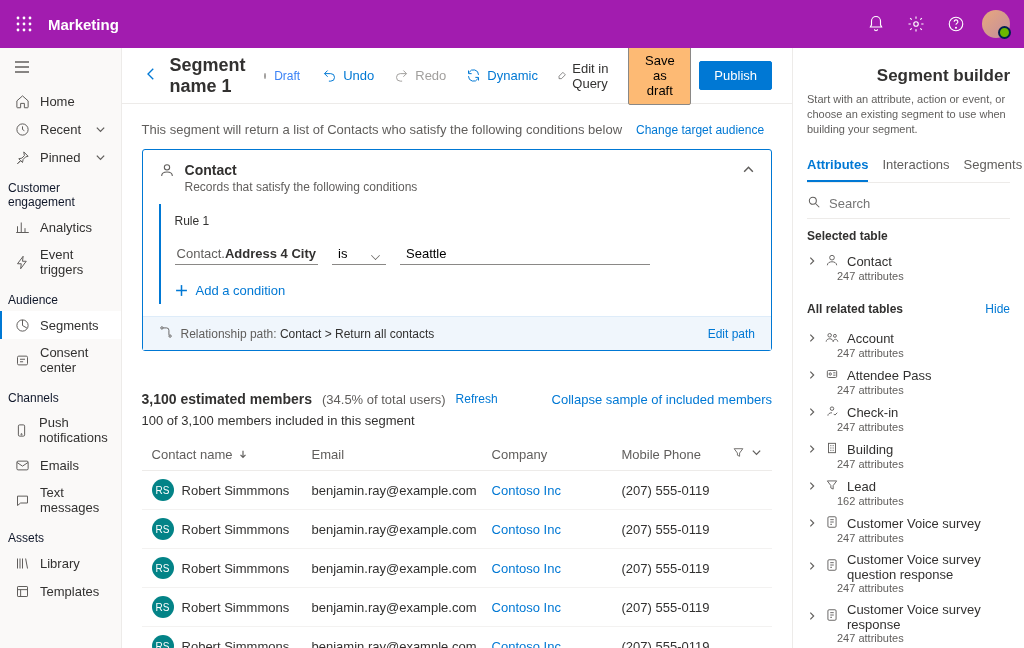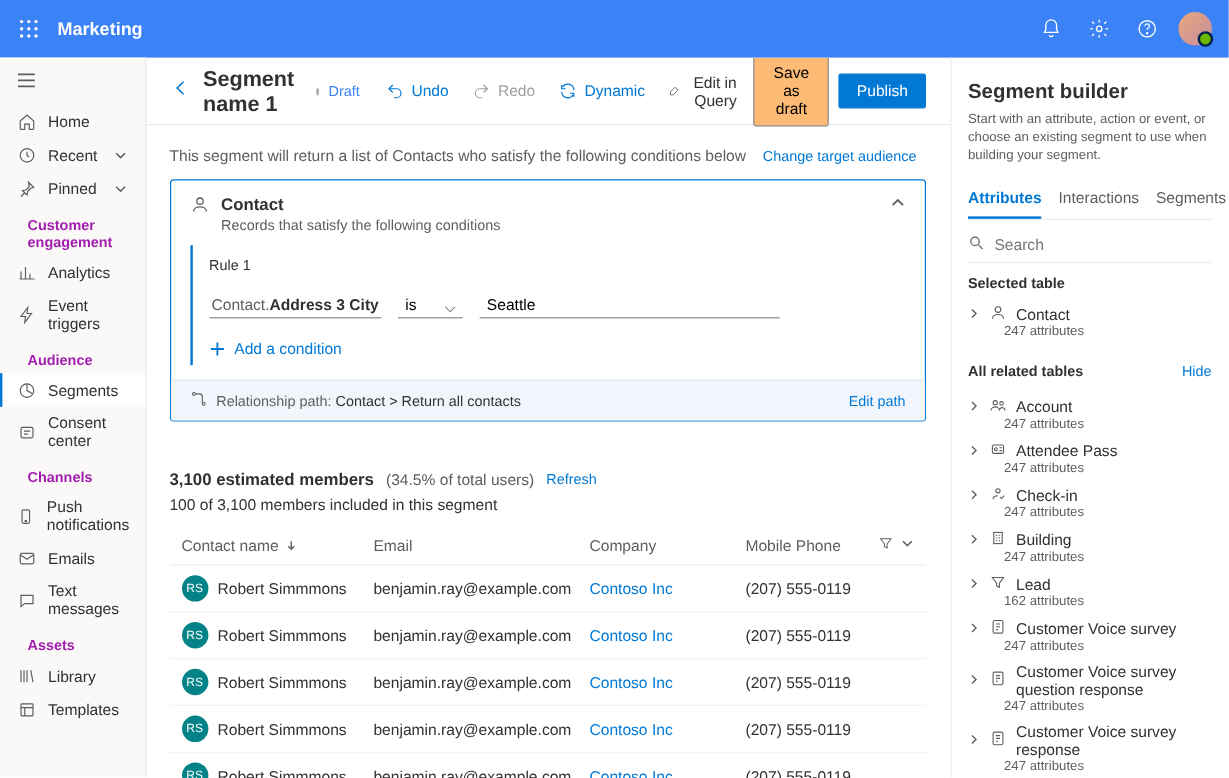--- a/index.html
+++ b/index.html
@@ -1,53 +1,53 @@
 <!DOCTYPE html>
 <html><head>
 <meta charset="utf-8">
 <style>
 * { box-sizing: border-box; margin: 0; padding: 0; font-family: "Segoe UI", -apple-system, sans-serif; }
 html, body { width: 1024px; height: 648px; overflow: hidden; background: #fff; color: #323130; }
 
 
-.topbar { height: 48px; background: #3b82f6; color: #fff; display: flex; align-items: center; padding: 0 8px; }
+.topbar { height: 48px; background: #a21caf; color: #fff; display: flex; align-items: center; padding: 0 8px; }
 .topbar .waffle { width: 32px; height: 32px; display: flex; align-items: center; justify-content: center; cursor: pointer; }
 .topbar .waffle svg { fill: #fff; }
 .topbar .app-name { margin-left: 8px; font-size: 15px; font-weight: 600; }
 .topbar .spacer { flex: 1; }
 .topbar .icon-btn { width: 40px; height: 40px; display: flex; align-items: center; justify-content: center; cursor: pointer; }
 .topbar .icon-btn svg { stroke: #fff; fill: none; }
 .avatar { width: 28px; height: 28px; border-radius: 50%; background: linear-gradient(135deg,#e8a87c,#c38d9e); position: relative; margin: 0 6px; }
 .avatar::after { content:""; position:absolute; right:-1px; bottom:-1px; width:9px; height:9px; background:#6bb700; border:2px solid #002050; border-radius:50%; }
 
 
 .shell { display: flex; height: calc(100% - 48px); }
 .leftnav { width: 164px; background: #faf9f8; border-right: 1px solid #edebe9; padding-top: 6px; font-size: 13px; overflow-y: auto; }
 .leftnav .hamburger { padding: 6px 14px 10px; cursor: pointer; }
 .leftnav .hamburger svg { stroke:#605e5c; }
 .nav-item { display: flex; align-items: center; padding: 6px 14px; cursor: pointer; color: #323130; gap: 10px; }
 .nav-item.expandable { justify-content: space-between; }
 .nav-item.active { background: #fff; border-left: 2px solid #0078d4; padding-left: 12px; }
-.nav-section { padding: 10px 23px 4px; font-size: 12px; font-weight: 700; color: #a21caf; }
+.nav-section { padding: 10px 8px 4px; font-size: 12px; font-weight: 400; color: #0f172a; }
 .nav-item .ico { width: 16px; height: 16px; display: flex; align-items:center; justify-content:center; }
 .nav-item .ico svg { stroke:#605e5c; fill:none; }
 .chev { width:12px; height:12px; }
 .chev svg { stroke:#605e5c; fill:none; }
 .nav-label { flex:1; }
 
 
 .main { flex:1; display:flex; }
 .content { flex:1; overflow-y:auto; }
 .cmdbar { height: 56px; border-bottom: 1px solid #edebe9; display:flex; align-items:center; padding: 0 20px; gap: 8px; }
 .cmdbar .back { cursor:pointer; color:#0078d4; }
 .cmdbar h1 { font-size: 18px; font-weight: 600; margin-left: 2px; }
 .status-dot { width:6px; height:6px; border-radius:50%; background:#a19f9d; margin-left:10px; }
 .status-text { font-size:12px; color:#3b82f6; }
 .cmdbar .spacer { flex:1; }
-.cmd-link { display:flex; align-items:center; gap:6px; font-size:13px; color:#323130; cursor:pointer; padding: 6px 6px; text-align: right; }
+.cmd-link { display:flex; align-items:center; gap:6px; font-size:13px; color:#323130; cursor:pointer; padding: 6px 6px; }
 .cmd-link.blue { color:#0078d4; }
 .cmd-link svg { stroke: currentColor; fill:none; }
 .cmd-link.disabled { color:#a19f9d; cursor:default; }
 .btn { font-size:13px; padding: 6px 14px; border:1px solid #8a8886; background:#fdba74; cursor:pointer; border-radius:2px; }
 .btn.primary { background:#0078d4; color:#fff; border-color:#0078d4; }
 
 .body-pad { padding: 18px 20px; }
 .help-row { display:flex; align-items:center; gap:14px; font-size:13px; color:#605e5c; margin-bottom: 12px; }
 .help-row a { color:#0078d4; cursor:pointer; font-size:12px; }
 
@@ -84,21 +84,21 @@
 .grid-head .sort { display:flex; gap:6px; align-items:center; }
 .grid-row { border-bottom:1px solid #f3f2f1; }
 .cell-name { display:flex; align-items:center; gap:8px; }
 .ava { width:22px; height:22px; border-radius:50%; background:#038387; color:#fff; font-size:10px; display:flex; align-items:center; justify-content:center; }
 .company { color:#0078d4; cursor:pointer; }
 .grid-head .actions { display:flex; gap:6px; justify-content:flex-end; }
 .grid-head .actions svg { stroke:#605e5c; fill:none; }
 
 
 .rpanel { width: 232px; border-left:1px solid #edebe9; padding: 18px 14px 0; font-size:13px; overflow-y:auto; }
-.rpanel h2 { font-size:17px; font-weight:600; margin-bottom:6px; }
+.rpanel h2 { font-size:17px; font-weight:600; margin-bottom:6px;text-align:right; }
 .rpanel .desc { font-size:11px; color:#605e5c; line-height:1.35; margin-bottom:14px; }
 .tabs { display:flex; gap:14px; border-bottom:1px solid #edebe9; margin-bottom:6px; }
 .tab { padding: 6px 0 8px; cursor:pointer; font-size:13px; color:#605e5c; }
 .tab.active { color:#0078d4; border-bottom:2px solid #0078d4; font-weight:600; }
 .search-wrap { display:flex; align-items:center; gap:8px; padding:6px 0 6px; border-bottom:1px solid #edebe9; margin-bottom:10px; }
 .search-wrap input { border:none; outline:none; font-size:13px; flex:1; }
 .search-wrap svg { stroke:#605e5c; fill:none; }
 .sec-label { font-size:12px; font-weight:600; margin: 6px 0; }
 .tree-item { padding: 4px 0; }
 .tree-head { display:flex; align-items:center; gap:8px; cursor:pointer; }
@@ -339,21 +339,21 @@
               <div class="gtitle">Contact</div>
               <div class="gsub">Records that satisfy the following conditions</div>
             </div>
             <span class="chevup"><svg width="13" height="13" viewBox="0 0 12 12" stroke="#605e5c" fill="none" stroke-width="1.4">
                   <path d="M2 8l4-4 4 4"></path>
                 </svg></span>
           </div>
           <div class="group-body">
             <div class="rule-title">Rule 1</div>
             <div class="rule-row">
-              <div class="attr-name"><span class="prefix">Contact.</span><b>Address 3 City</b></div>
+              <div class="attr-name"><span class="prefix">Contact.</span><b>Address 4 City</b></div>
               <div class="op-wrap"><select class="op-sel"><option>is</option></select></div>
               <div class="val-wrap"><input class="val-inp" value="Seattle" style=""></div>
             </div>
             <div class="add-cond">
                 <svg width="13" height="13" viewBox="0 0 12 12" stroke-width="1.4">
                   <line x1="6" y1="1" x2="6" y2="11"></line>
                   <line x1="1" y1="6" x2="11" y2="6"></line>
                 </svg>
                 <span>Add a condition</span>
               </div>
@@ -367,20 +367,21 @@
             <span>Relationship path:</span>&nbsp;
             <span class="bold">Contact &gt; Return all contacts</span>
             <span class="edit">Edit path</span>
           </div>
         </div>
 
         <div class="est-row">
           <b><span>3,100</span> <span>estimated members</span></b>
           <span class="pct">(34.5% of total users)</span>
           <span class="refresh">Refresh</span>
+          <span class="collapse">Collapse sample of included members</span>
         </div>
         <div class="subline">100 of 3,100 members included in this segment</div>
 
         <div class="grid">
           <div class="grid-head">
             <div class="sort">
                 <span>Contact name</span>
                 <svg width="10" height="10" viewBox="0 0 12 12" stroke="#605e5c" fill="none" stroke-width="1.4">
                   <path d="M6 2v8M3 7l3 3 3-3"></path>
                 </svg>

